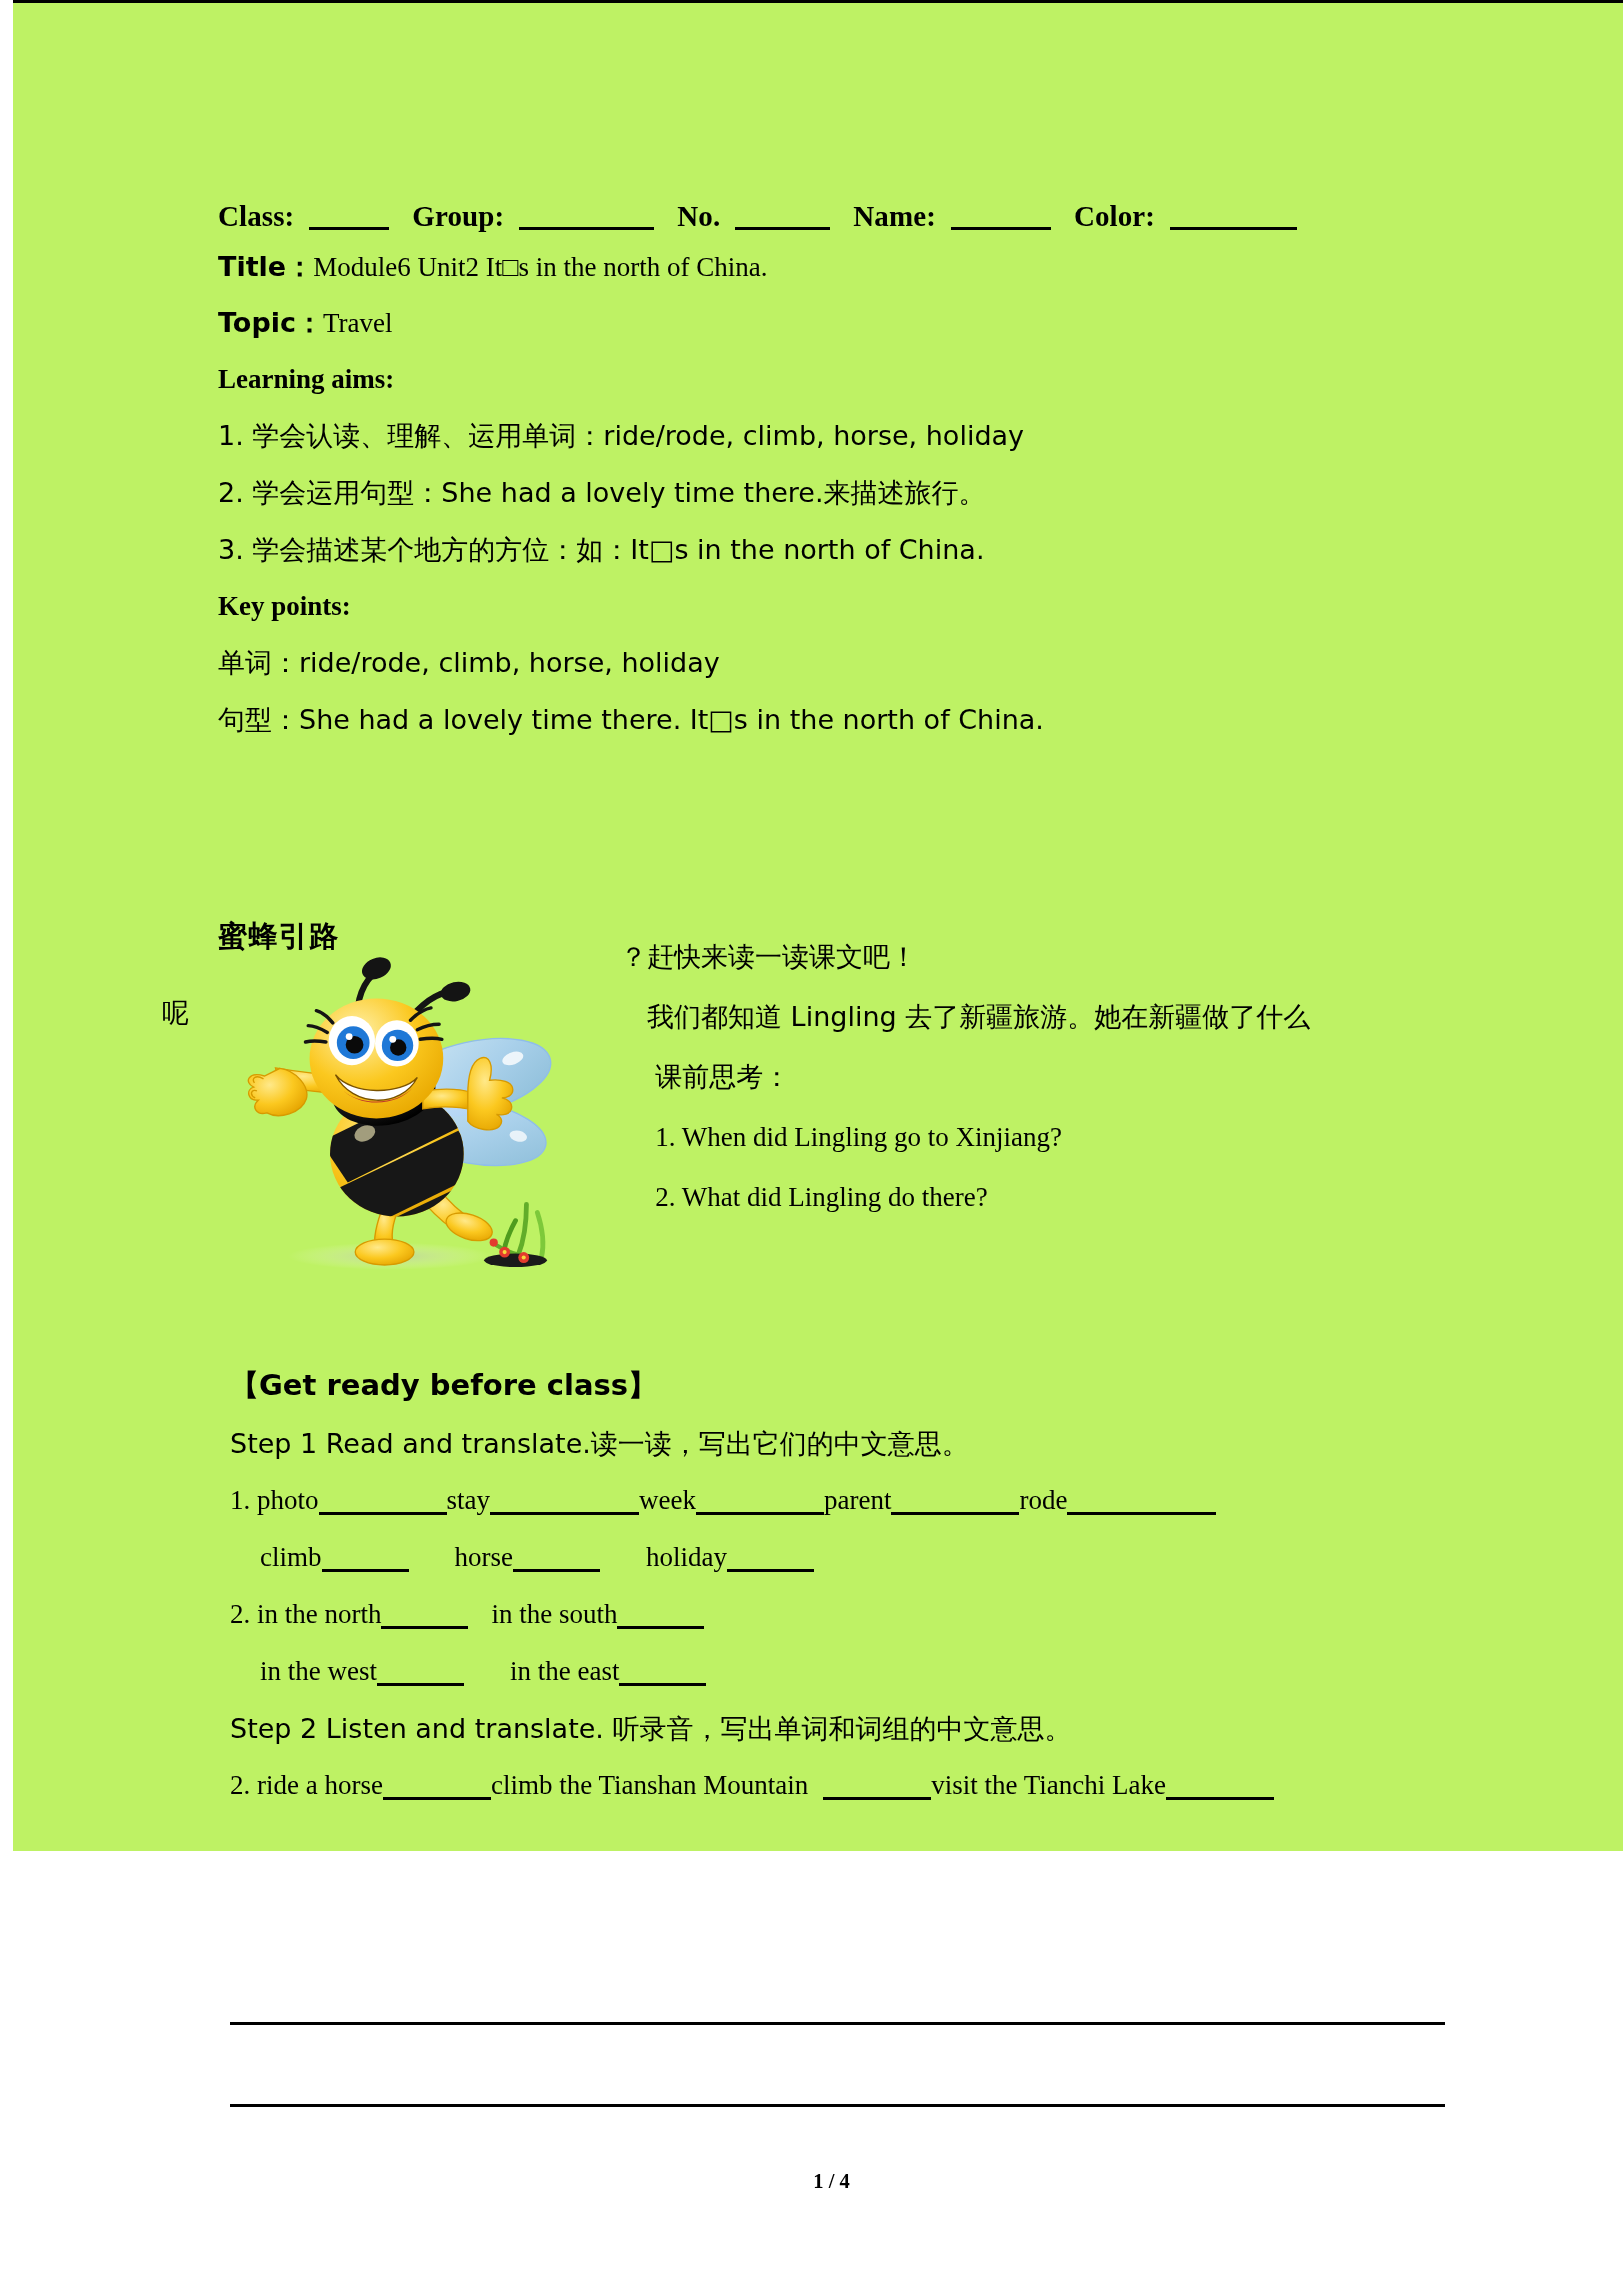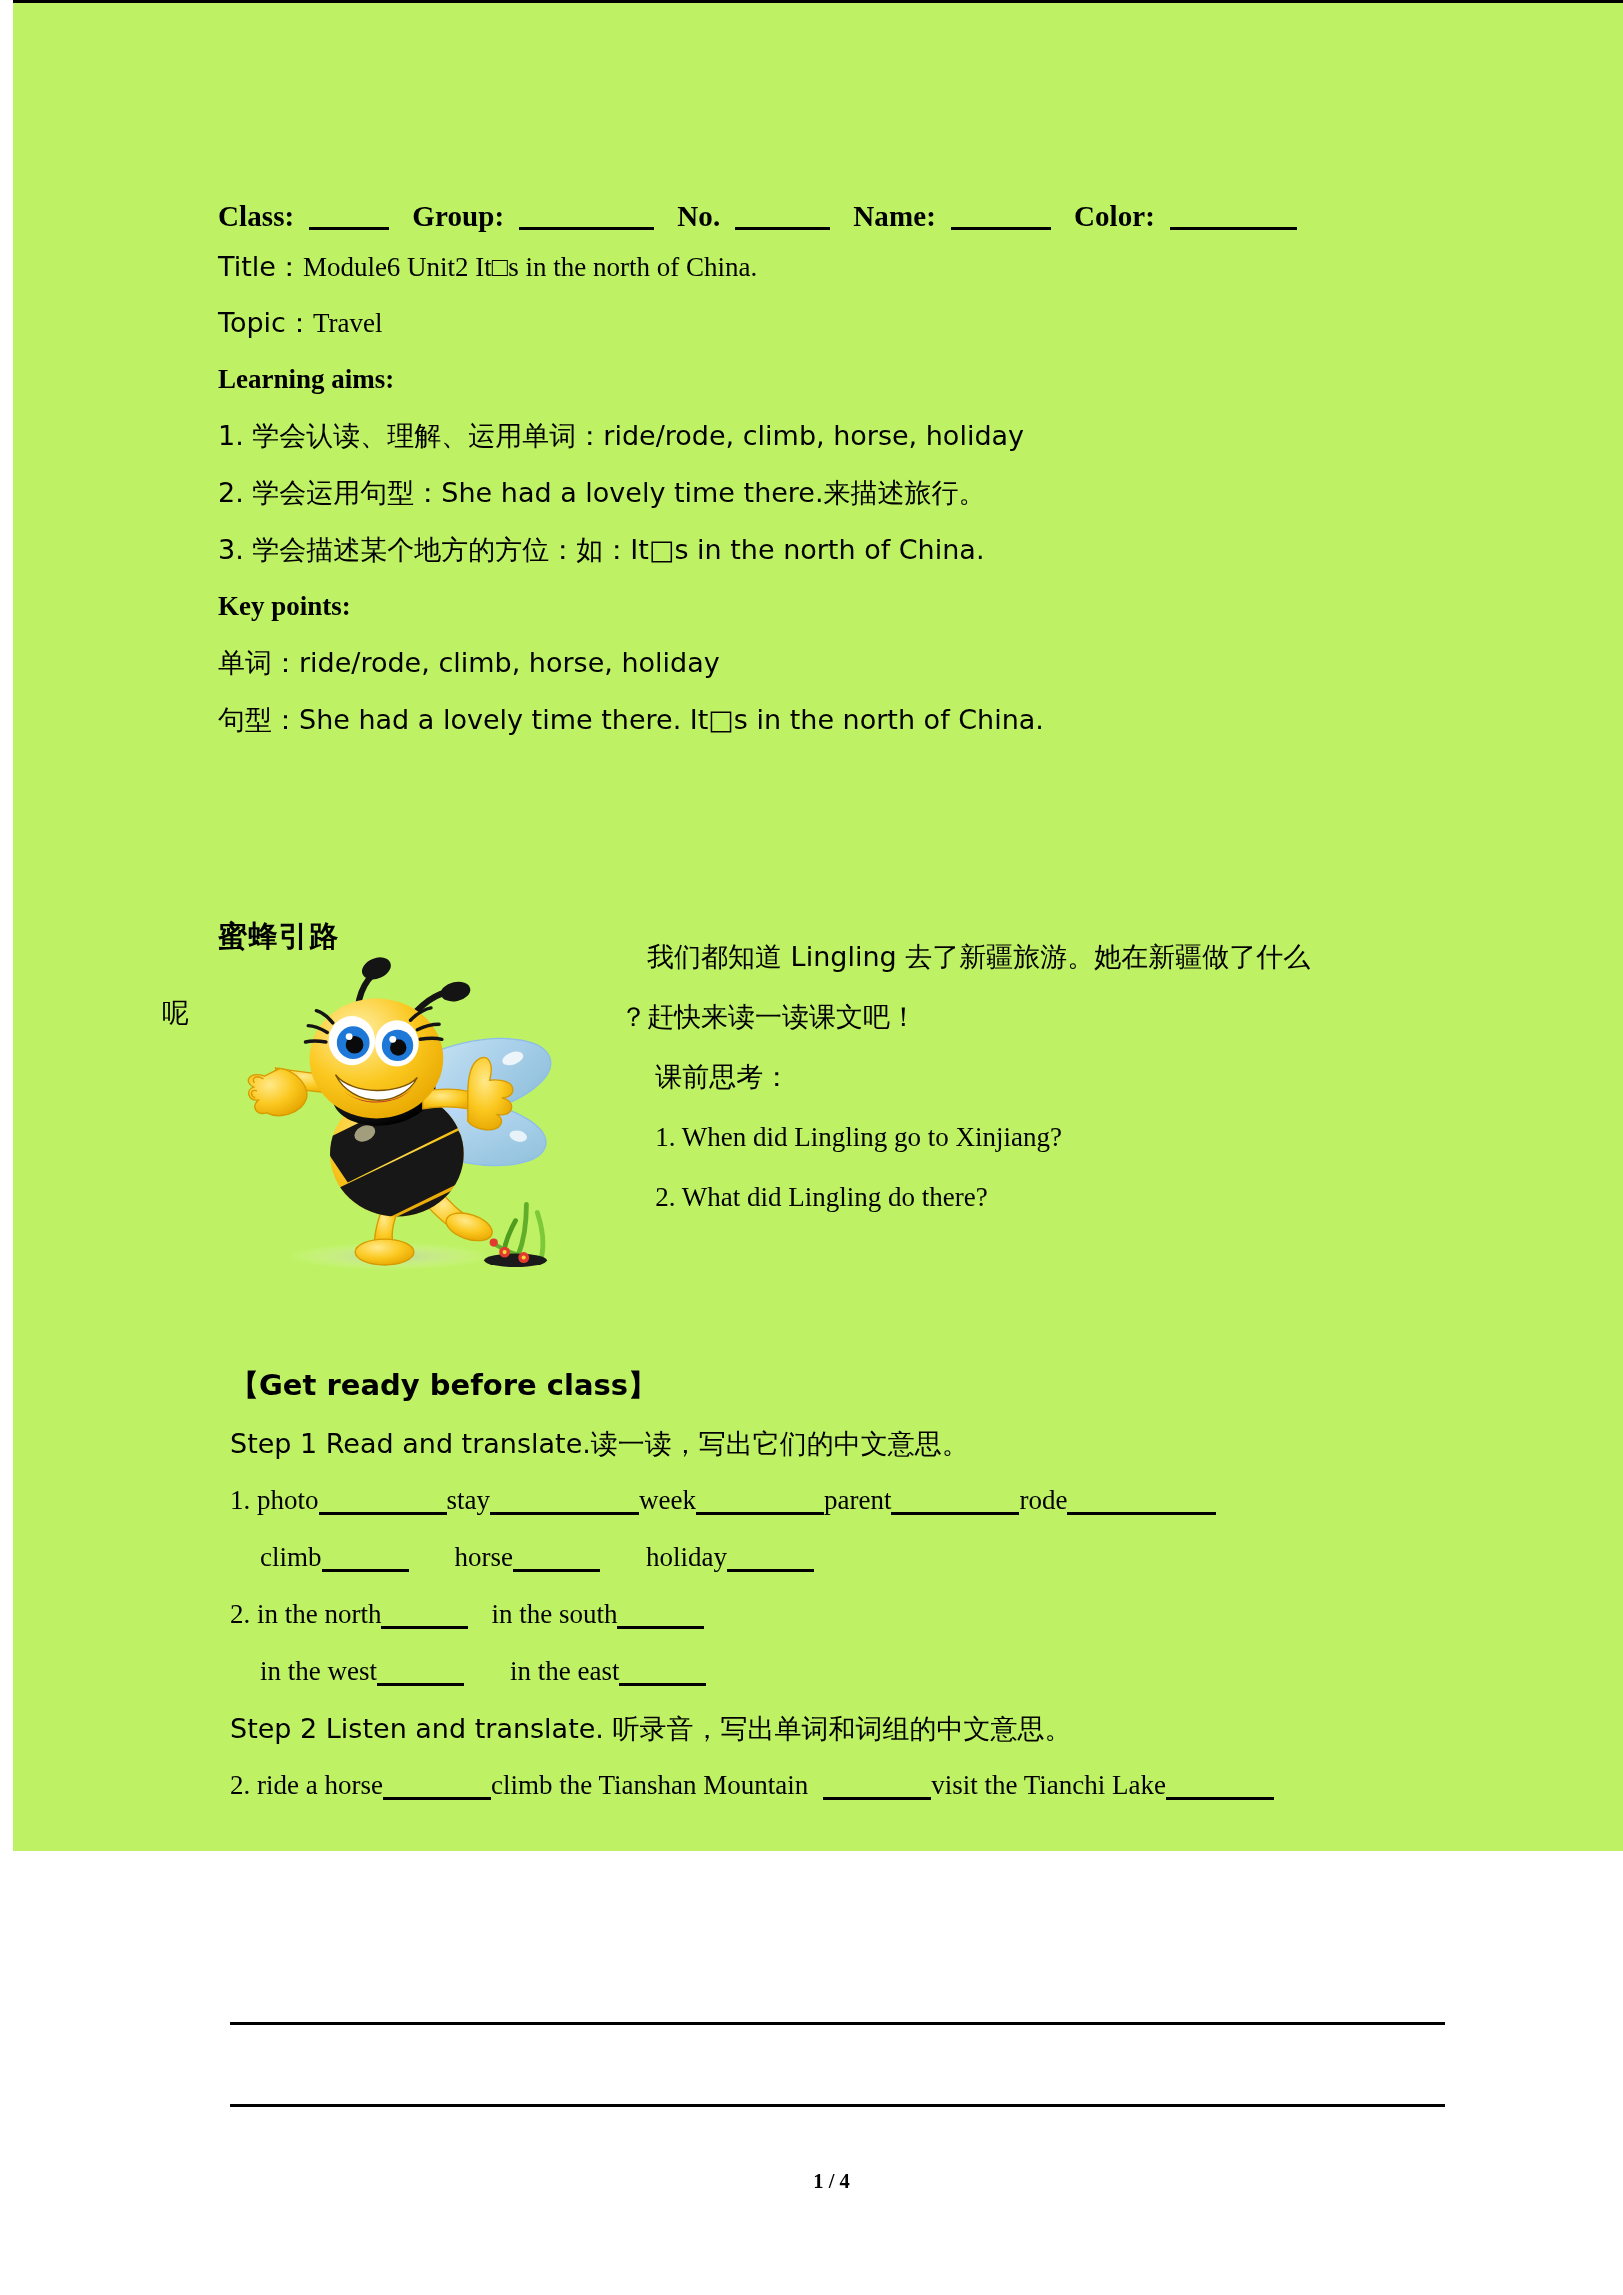--- a/index.html
+++ b/index.html
@@ -58,21 +58,21 @@
 
   .gap-s { display:inline-block; width: 15px; }
   .gap-m { display:inline-block; width: 23px; }
 
   
   .titlerow {
     font-size: 27px;
     line-height: 56px;
     white-space: nowrap;
   }
-  .titlerow .lab { font-weight: normal; }
+  .titlerow .lab { font-weight: bold; }
 
   .sechead {
     font-size: 27px;
     font-weight: bold;
     line-height: 56px;
   }
 
   .aim {
     font-size: 27px;
     line-height: 57px;
@@ -310,22 +310,22 @@
         <circle cx="420" cy="462" r="8" fill="#e23b2e"></circle>
         <circle cx="420" cy="462" r="3" fill="#f7d83b"></circle>
         <circle cx="448" cy="470" r="8" fill="#e23b2e"></circle>
         <circle cx="448" cy="470" r="3" fill="#f7d83b"></circle>
         <circle cx="404" cy="448" r="6" fill="#e23b2e"></circle>
       </g>
     </svg>
   </div>
 
   <div class="bee-text">
+    <div class="cn" style="margin-left:-27px">？赶快来读一读课文吧！</div>
     <div class="cn">我们都知道 Lingling 去了新疆旅游。她在新疆做了什么</div>
-    <div class="cn" style="margin-left:-27px">？赶快来读一读课文吧！</div>
     <div class="cn q">课前思考：</div>
     <div class="q">1. When did Lingling go to Xinjiang?</div>
     <div class="q">2. What did Lingling do there?</div>
   </div>
 
   <div class="getready">
 
     <div class="gr-title cn">【Get ready before class】</div>
 
     <div class="gr-line cn">Step 1 Read and translate.读一读，写出它们的中文意思。</div>

